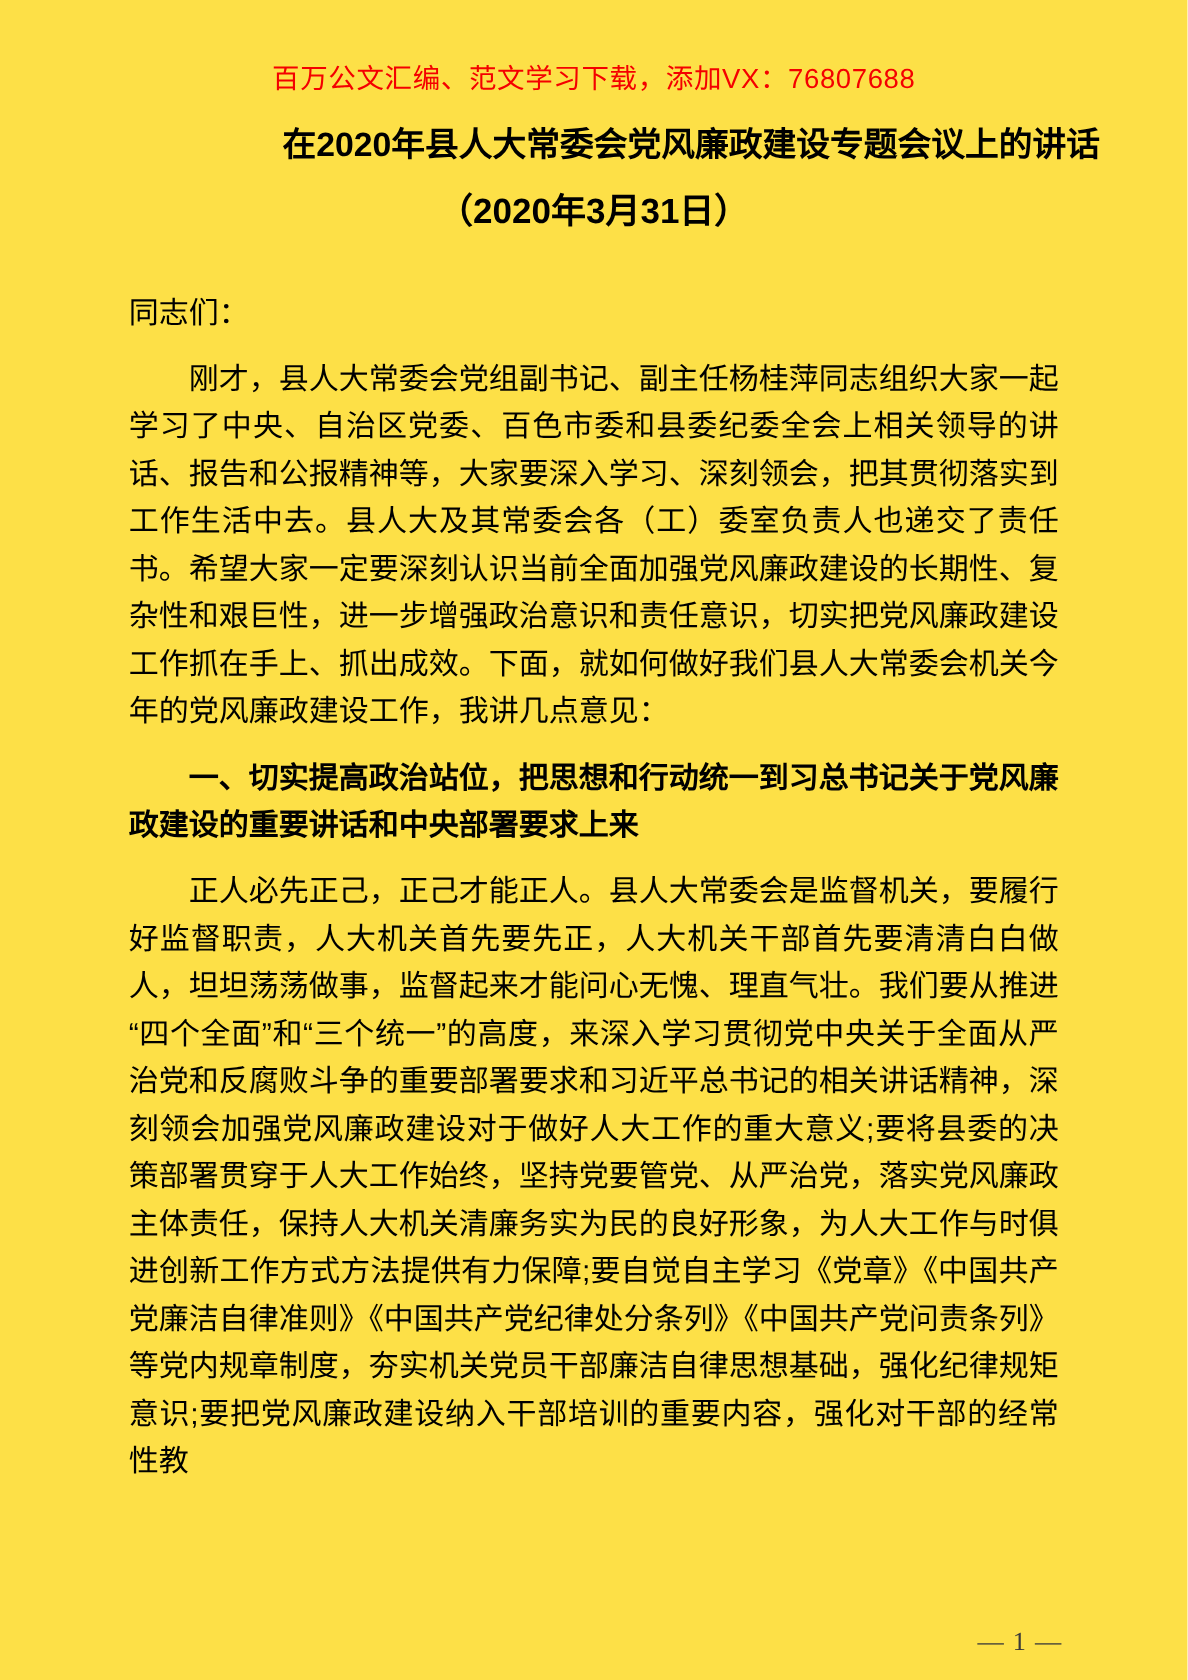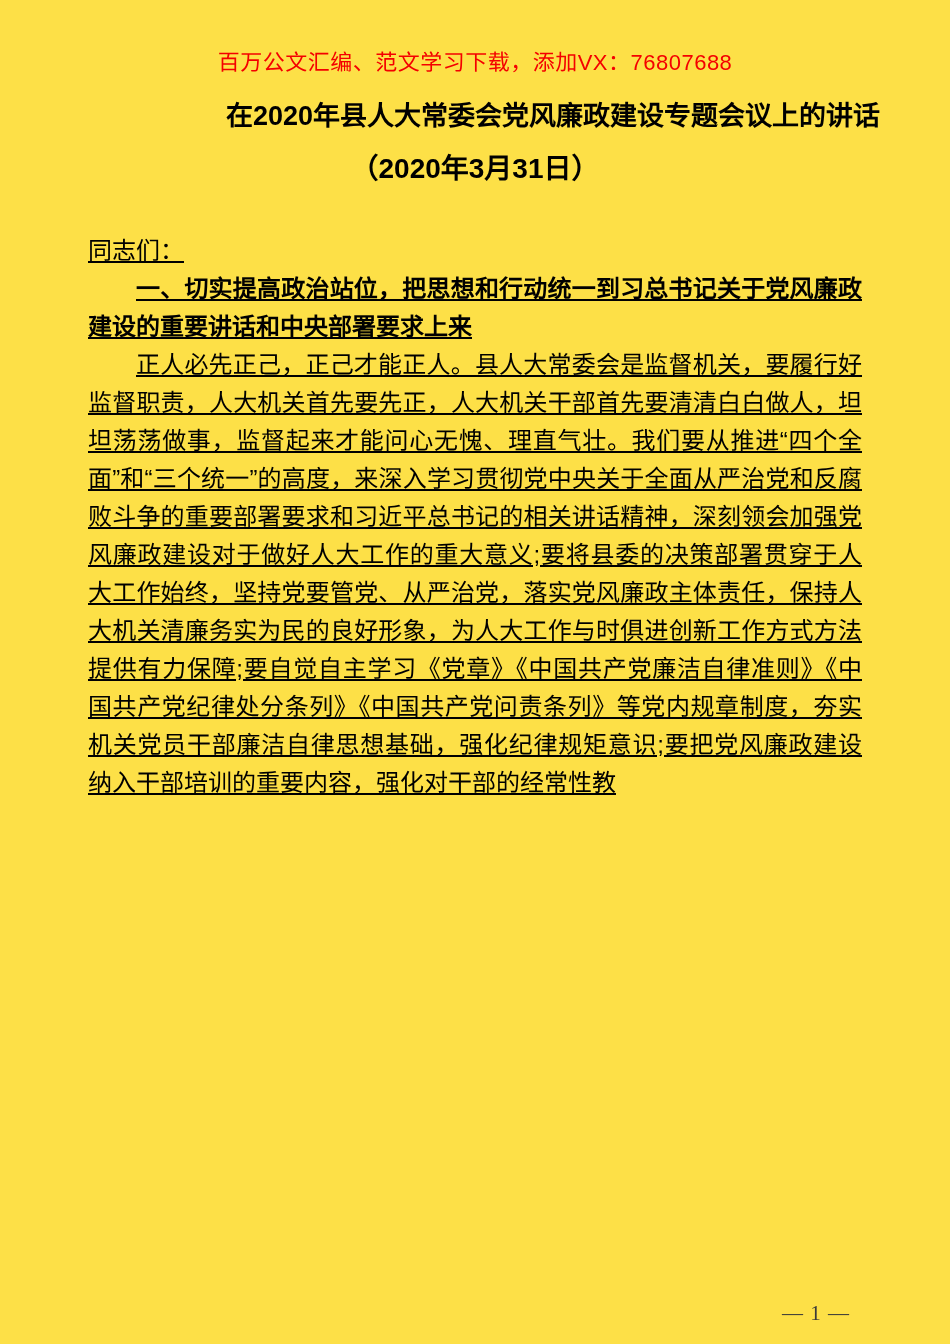--- a/index.html
+++ b/index.html
@@ -47,23 +47,22 @@
   }
   .doc-body {
     margin: 46px 88px 0;
     font-size: 24px;
     line-height: 38px;
     text-align: justify;
     text-justify: inter-ideograph;
     overflow-wrap: break-word;
   }
   .doc-body p {
-    margin: 0;
+    margin: 15px;
     text-indent: 2em;
-    text-decoration: underline;
   }
   .doc-body p.salutation {
     text-indent: 0;
   }
   .doc-body p.section-heading {
     font-weight: 700;
   }
   .page-footer {
     position: absolute;
     right: 100px;
@@ -81,19 +80,20 @@
 
   <div class="promo-header">百万公文汇编、范文学习下载，添加VX：76807688</div>
 
   <div class="doc-title">在2020年县人大常委会党风廉政建设专题会议上的讲话</div>
 
 
   <div class="doc-dateline">（2020年3月31日）</div>
 
   <div class="doc-body">
     <p class="salutation">同志们：</p>
+    <p>刚才，县人大常委会党组副书记、副主任杨桂萍同志组织大家一起学习了中央、自治区党委、百色市委和县委纪委全会上相关领导的讲话、报告和公报精神等，大家要深入学习、深刻领会，把其贯彻落实到工作生活中去。县人大及其常委会各（工）委室负责人也递交了责任书。希望大家一定要深刻认识当前全面加强党风廉政建设的长期性、复杂性和艰巨性，进一步增强政治意识和责任意识，切实把党风廉政建设工作抓在手上、抓出成效。下面，就如何做好我们县人大常委会机关今年的党风廉政建设工作，我讲几点意见：</p>
     <p class="section-heading">一、切实提高政治站位，把思想和行动统一到习总书记关于党风廉政建设的重要讲话和中央部署要求上来</p>
     <p>正人必先正己，正己才能正人。县人大常委会是监督机关，要履行好监督职责，人大机关首先要先正，人大机关干部首先要清清白白做人，坦坦荡荡做事，监督起来才能问心无愧、理直气壮。我们要从推进“四个全面”和“三个统一”的高度，来深入学习贯彻党中央关于全面从严治党和反腐败斗争的重要部署要求和习近平总书记的相关讲话精神，深刻领会加强党风廉政建设对于做好人大工作的重大意义;要将县委的决策部署贯穿于人大工作始终，坚持党要管党、从严治党，落实党风廉政主体责任，保持人大机关清廉务实为民的良好形象，为人大工作与时俱进创新工作方式方法提供有力保障;要自觉自主学习《党章》《中国共产党廉洁自律准则》《中国共产党纪律处分条列》《中国共产党问责条列》等党内规章制度，夯实机关党员干部廉洁自律思想基础，强化纪律规矩意识;要把党风廉政建设纳入干部培训的重要内容，强化对干部的经常性教</p>
   </div>
 
   <div class="page-footer">— 1 —</div>
 
 </div>
 
 </body></html>

